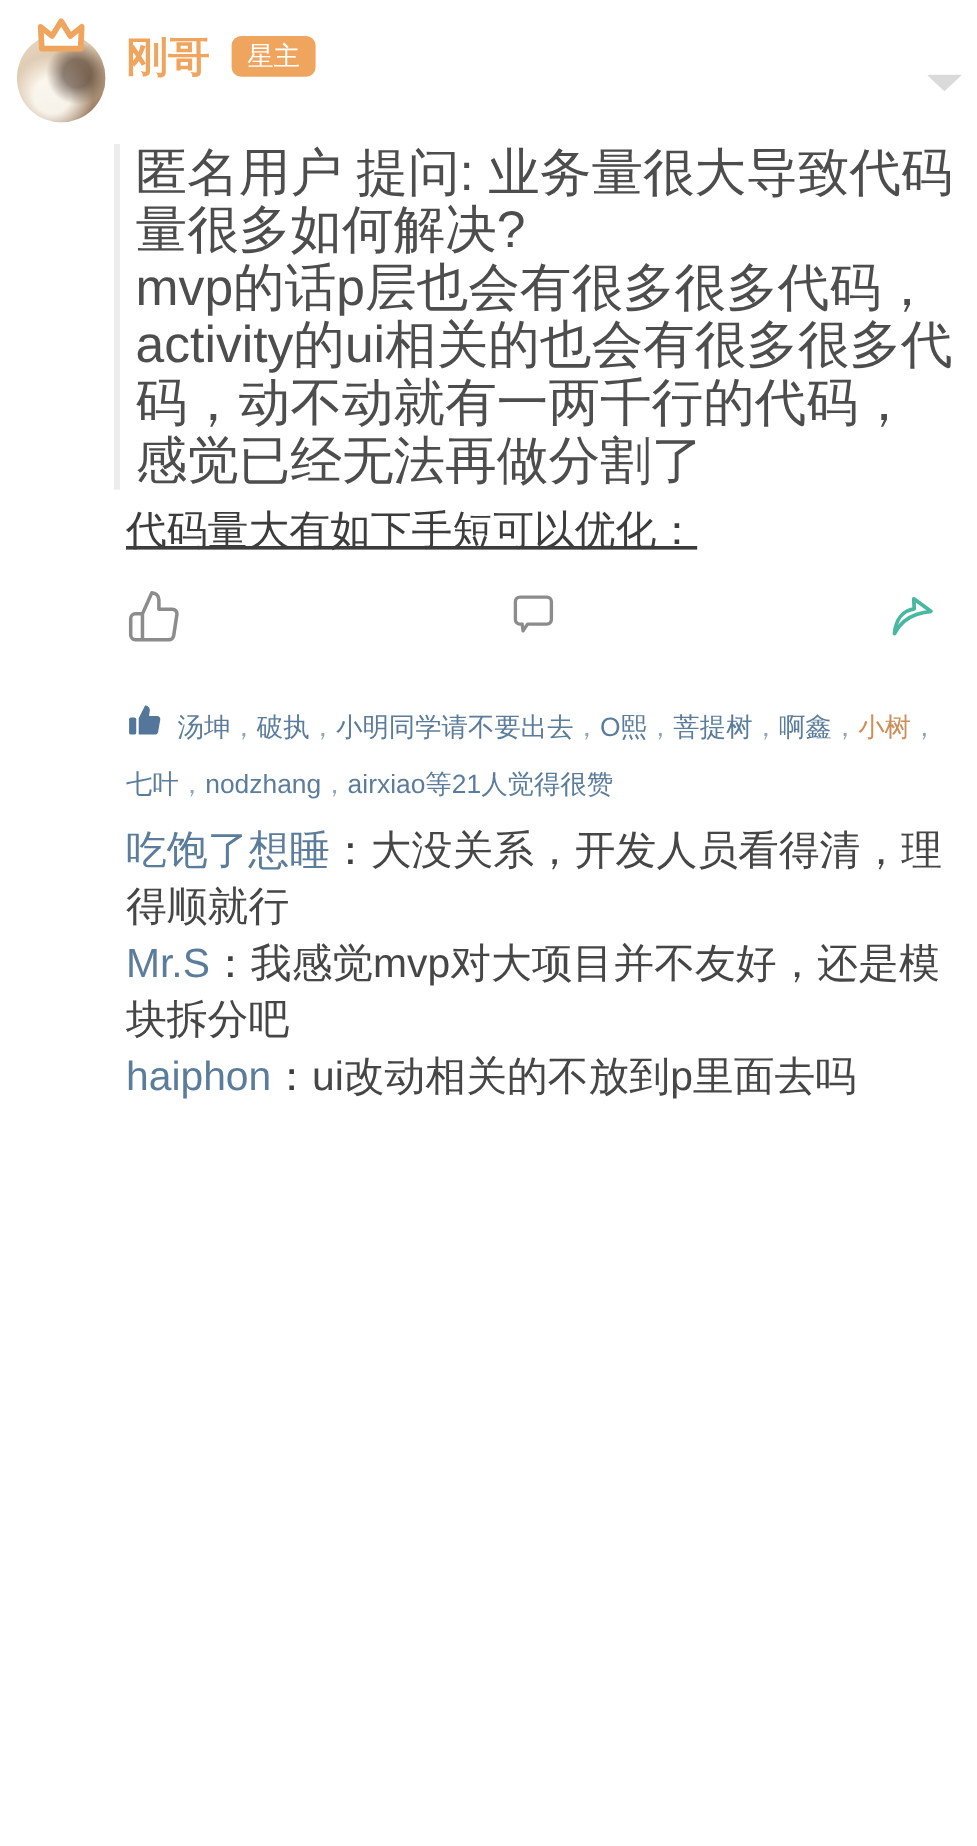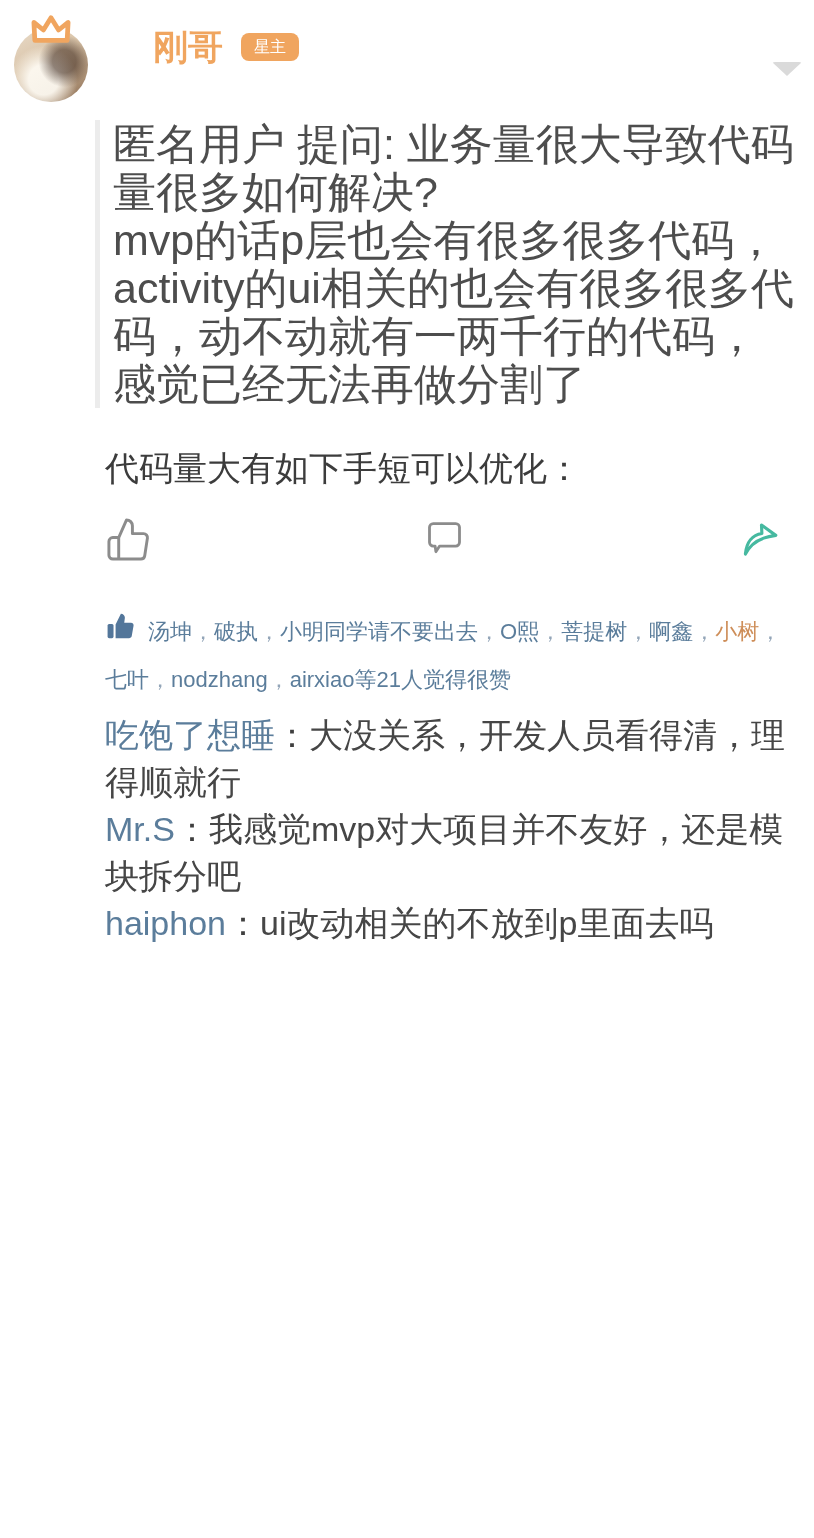--- a/index.html
+++ b/index.html
@@ -8,43 +8,43 @@
     --hl-orange:#CE8E59;
     --teal:#46B9A0;
     --quotebar:#ECECEC;
   }
   *{margin:0;padding:0;box-sizing:border-box;}
   html,body{width:814px;height:1538px;overflow:hidden;background:#fff;
     font-family:"Liberation Sans","DejaVu Sans",sans-serif;}
   .post{position:relative;padding:12px 16px 0 14px;width:814px;}
 
   
-  .header{display:flex;align-items:flex-start;gap:48px;}
+  .header{display:flex;align-items:flex-start;}
   .avatar-wrap{position:relative;width:74px;height:74px;margin-top:16px;flex:0 0 auto;}
   .crown{position:absolute;top:-17px;left:50%;transform:translateX(-50%);width:46px;height:38px;z-index:2;color:var(--orange);}
   .avatar{width:74px;height:74px;border-radius:50%;overflow:hidden;
     background:
       radial-gradient(circle at 68% 45%, rgba(60,40,30,.55) 0 18%, rgba(60,40,30,0) 40%),
       radial-gradient(circle at 40% 70%, rgba(255,252,245,.9) 0 22%, rgba(255,252,245,0) 50%),
       linear-gradient(150deg,#e9dbc9 0%,#d8c2a6 45%,#8a6b50 100%);}
   .header-info{margin-left:17px;margin-top:14px;}
   .name-row{display:flex;align-items:center;height:42px;}
   .author{font-size:35px;font-weight:bold;color:var(--orange);}
-  .badge{margin-left:18px;background:var(--orange);color:#fff;font-size:16px;
+  .badge{margin-left:18px;background:var(--orange);color:#fff;font-size:22px;
     padding:6px 13px;border-radius:8px;line-height:1;}
   .timestamp{font-size:28px;color:#b5b5b5;margin-top:9px;}
   .caret{position:absolute;top:62px;right:12px;width:0;height:0;
     border-left:15px solid transparent;border-right:15px solid transparent;
     border-top:14px solid #dadada;border-radius:3px;cursor:pointer;}
 
   
   .content{margin-left:81px;margin-right:2px;}
   .quote{margin-top:18px;border-left:5px solid var(--quotebar);padding-left:13px;
     font-size:43px;line-height:48px;color:#4d4d4d;white-space:pre-line;}
-  .answer{margin-top:36px;padding-left:10px;font-size:34px;line-height:48px;color:#3c3c3c;}
+  .answer{margin-top:10px;padding-left:10px;font-size:34px;line-height:48px;color:#3c3c3c;text-decoration:underline;}
   .answer .para{margin-top:46px;}
 
   
   .actions{display:flex;justify-content:space-between;align-items:center;
     margin:22px 12px 0 10px;height:50px;}
   .action-btn{background:none;border:none;cursor:pointer;display:flex;align-items:center;color:#8c8c8c;}
   .action-btn.share{color:var(--teal);}
   .action-btn svg{display:block;}
 
   

